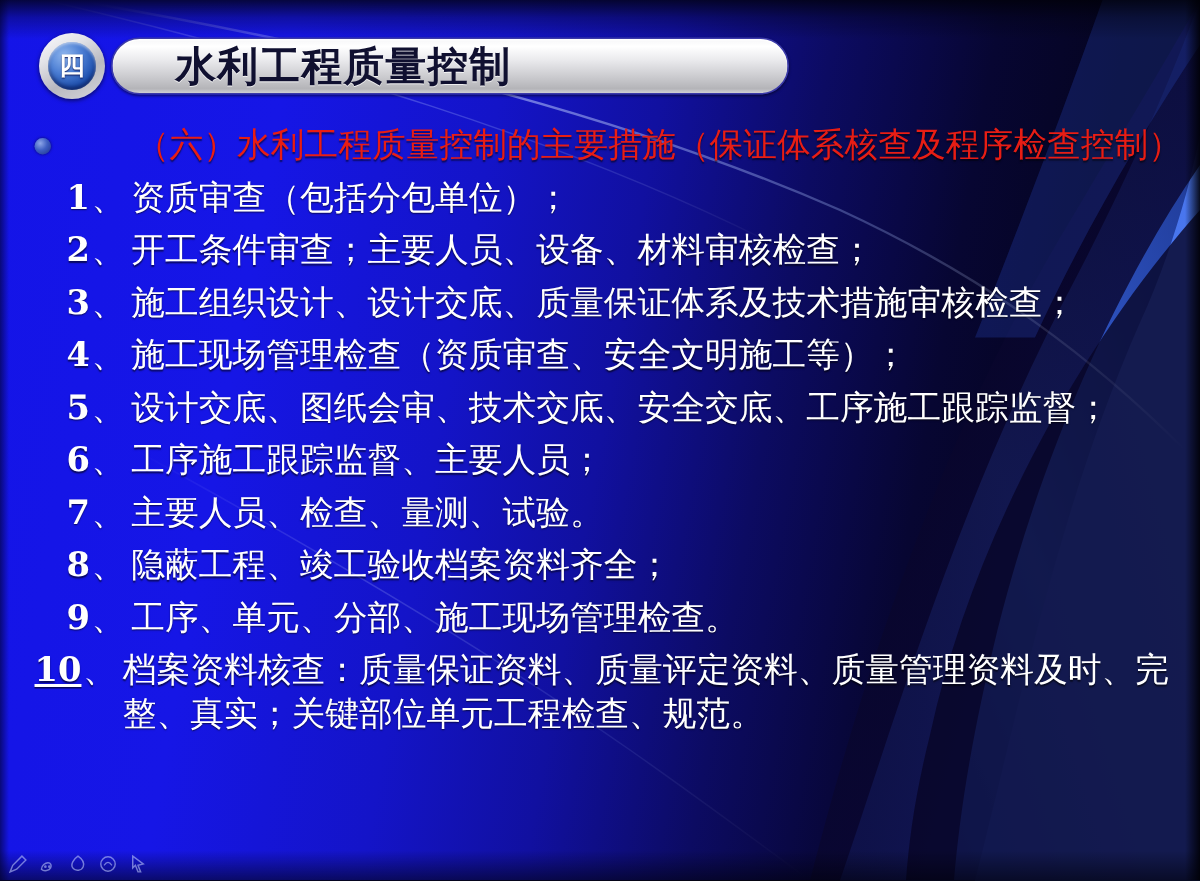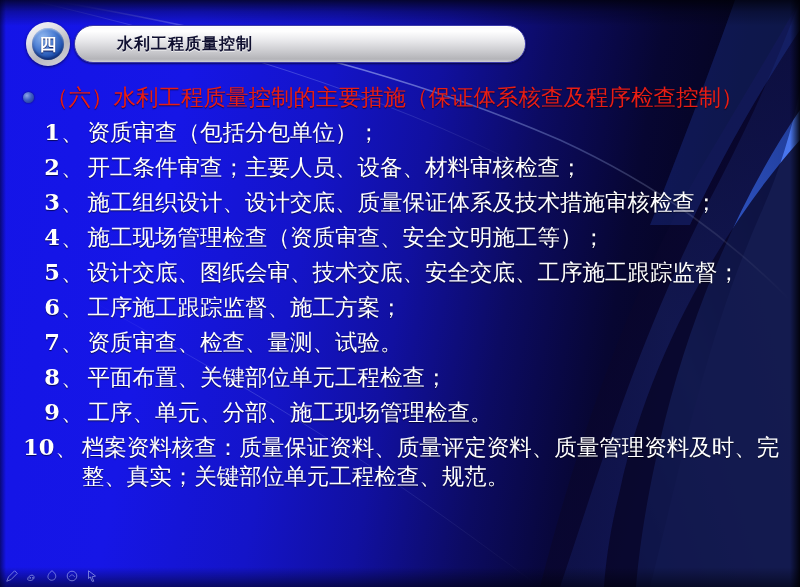--- a/index.html
+++ b/index.html
@@ -95,21 +95,21 @@
     box-shadow: 0 1px 2px rgba(0,0,0,0.55), inset 0 1px 1px rgba(255,255,255,0.9);
     box-sizing: border-box;
   }
   .title-pill-text {
     position: absolute;
     left: 42px;
     top: 50%;
     transform: translateY(-50%);
     font-family: Liberation Serif, serif;
     font-weight: bold;
-    font-size: 16px;
+    font-size: 27px;
     letter-spacing: 1px;
     color: #101030;
     white-space: nowrap;
     text-shadow: 0 1px 0 rgba(255,255,255,0.75);
   }
   .badge {
     position: absolute;
     left: 0px;
     top: 0px;
     width: 44px;
@@ -144,20 +144,21 @@
   
   .body-block {
     position: absolute;
     left: 18px;
     top: 83px;
     width: 770px;
   }
   .lead-row {
     display: flex;
     align-items: flex-start;
+    text-align: right;
   }
   .lead-bullet {
     flex: 0 0 auto;
     width: 11px;
     height: 11px;
     border-radius: 50%;
     margin: 9px 12px 0 5px;
     background: radial-gradient(circle at 35% 32%, #8ea6e8 0%, #3f5fc2 45%, #1b2f86 100%);
     box-shadow: 0 0 2px rgba(0,0,0,0.6);
   }
@@ -193,21 +194,21 @@
     margin-left: 16px;
   }
   .item-sep {
     flex: 0 0 auto;
     padding: 0 2px 0 1px;
   }
   .item-text {
     flex: 1 1 auto;
     padding-left: 2px;
   }
-  .item.wide .item-num { min-width: 26px; margin-left: 5px; }
+  .item.wide .item-num { min-width: 26px; margin-left: 5px; text-decoration: underline; }
 
   
   .tool-icons {
     position: absolute;
     left: 5px;
     bottom: 4px;
     display: flex;
     gap: 6px;
     align-items: center;
     opacity: 0.55;
@@ -312,33 +313,33 @@
 
       <div class="item">
         <span class="item-num">5</span>
         <span class="item-sep">、</span>
         <span class="item-text">设计交底、图纸会审、技术交底、安全交底、工序施工跟踪监督；</span>
       </div>
 
       <div class="item">
         <span class="item-num">6</span>
         <span class="item-sep">、</span>
-        <span class="item-text">工序施工跟踪监督、施工方案；</span>
+        <span class="item-text">工序施工跟踪监督、主要人员；</span>
       </div>
 
       <div class="item">
         <span class="item-num">7</span>
         <span class="item-sep">、</span>
-        <span class="item-text">资质审查、检查、量测、试验。</span>
+        <span class="item-text">主要人员、检查、量测、试验。</span>
       </div>
 
       <div class="item">
         <span class="item-num">8</span>
         <span class="item-sep">、</span>
-        <span class="item-text">平面布置、关键部位单元工程检查；</span>
+        <span class="item-text">隐蔽工程、竣工验收档案资料齐全；</span>
       </div>
 
       <div class="item">
         <span class="item-num">9</span>
         <span class="item-sep">、</span>
         <span class="item-text">工序、单元、分部、施工现场管理检查。</span>
       </div>
 
       <div class="item wide">
         <span class="item-num">10</span>

